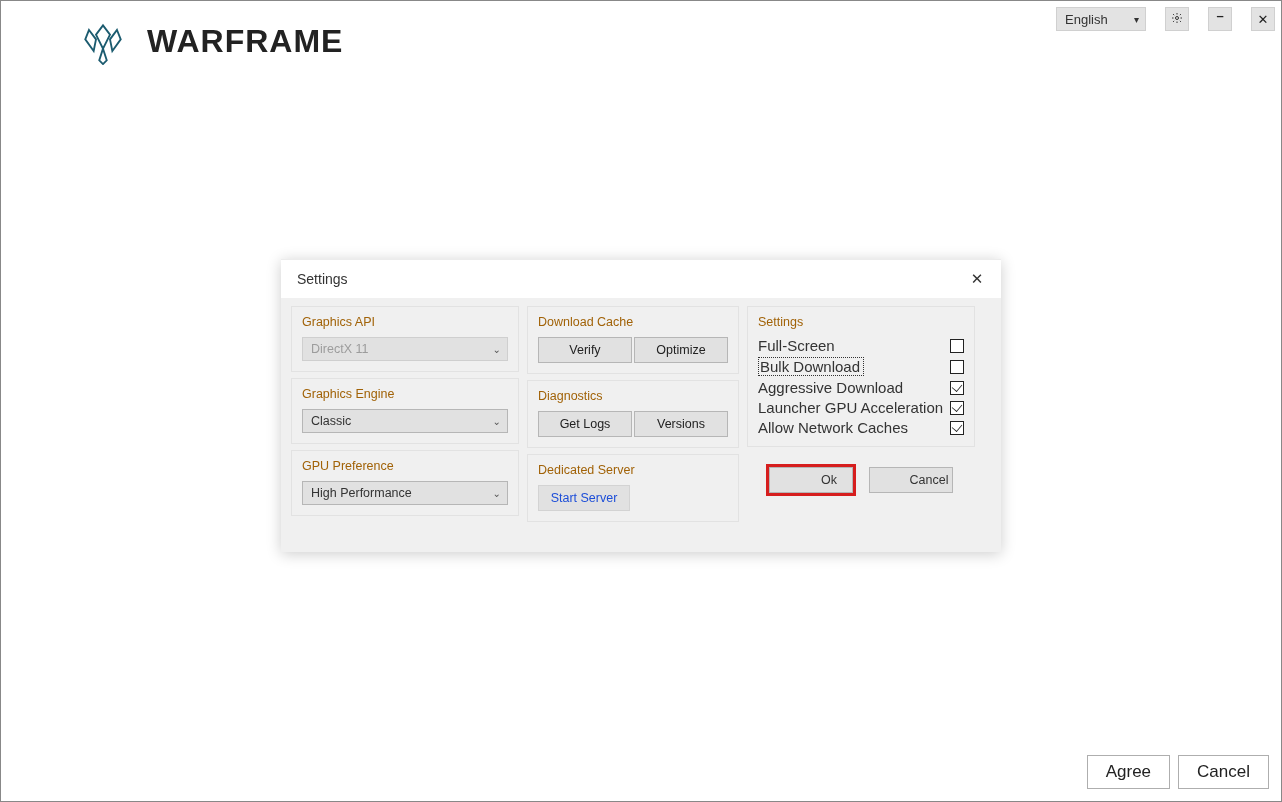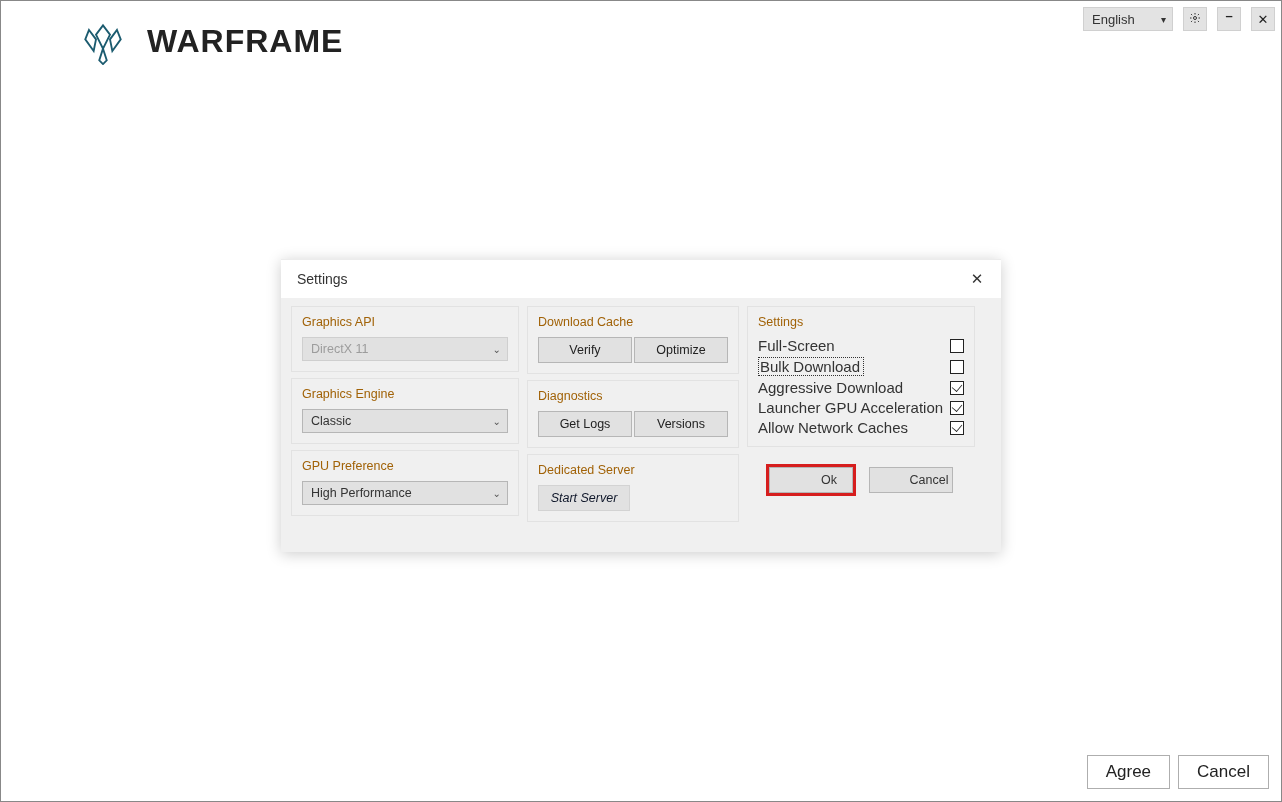--- a/index.html
+++ b/index.html
@@ -12,21 +12,21 @@
       height: 802px;
       position: relative;
       border: 1px solid #888;
       overflow: hidden;
     }
     .topbar {
       position: absolute;
       top: 6px;
       right: 6px;
       display: flex;
-      gap: 10px;
+      gap: 19px;
       align-items: center;
     }
     .lang-select {
       background: #e3e3e3;
       border: 1px solid #d0d0d0;
       width: 90px;
       height: 24px;
       display: flex;
       align-items: center;
       justify-content: space-between;
@@ -154,24 +154,23 @@
       border: 1px solid #b6b6b6;
       font-size: 12.5px;
       display: flex;
       align-items: center;
       justify-content: center;
       cursor: pointer;
       color: #222;
     }
     .btn.single { width: 92px; flex: none; }
     .btn.disabled {
-      color: #0f172a;
+      color: #1d4ed8;
       border-color: #d3d3d3;
       cursor: default;
-      font-style: italic;
     }
     .checklist { display: flex; flex-direction: column; gap: 3px; }
     .check-row {
       display: flex;
       justify-content: space-between;
       align-items: center;
       font-size: 15px;
     }
     .check-row .label.boxed {
       border: 1px dotted #333;

